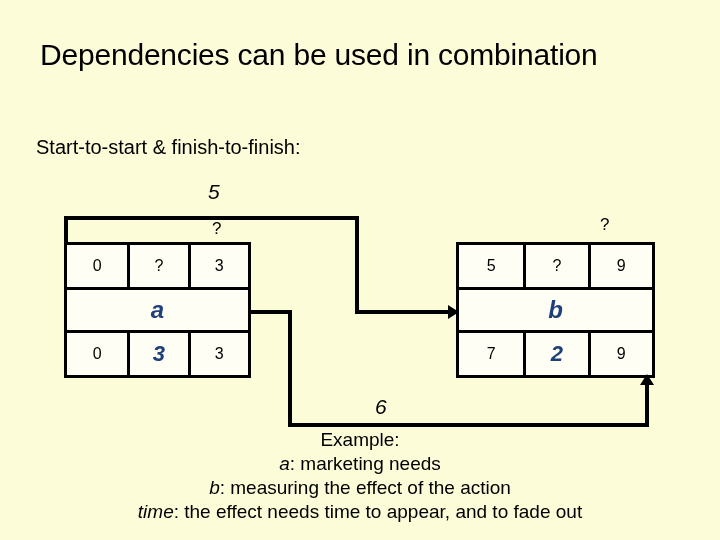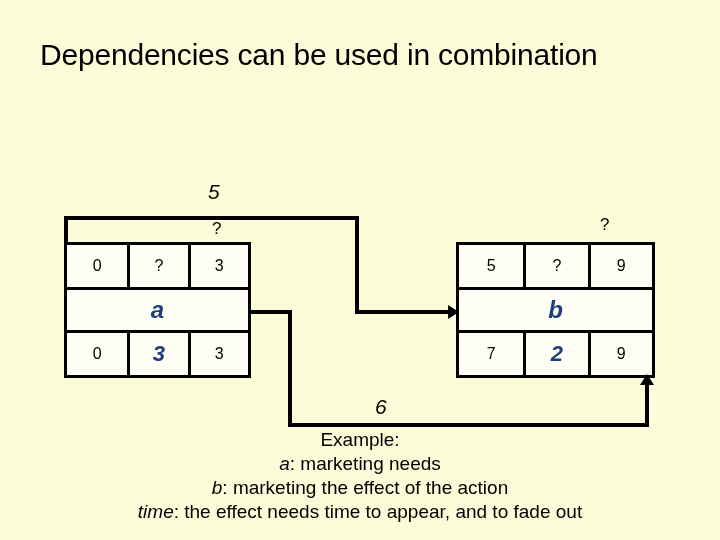--- a/index.html
+++ b/index.html
@@ -171,20 +171,21 @@
   }
   .note div { white-space: nowrap; }
   .note i { font-style: italic; }
 </style>
 </head>
 <body>
 
 <div class="slide">
 
   <div class="title">Dependencies can be used in combination</div>
+  <div class="subtitle">Start-to-start &amp; finish-to-finish:</div>
 
   <div class="ln v ss-v-left"></div>
   <div class="ln h ss-h-top"></div>
   <div class="ln v ss-v-right"></div>
   <div class="ln h ss-h-in"></div>
   <div class="arrow-right"></div>
   <div class="lag lag-top">5</div>
 
   <div class="ln h ff-h-out"></div>
   <div class="ln v ff-v-down"></div>
@@ -227,20 +228,20 @@
       <div class="cell">9</div>
     </div>
   </div>
 
   <div class="note">
     <div>Example:</div>
     <div>
       <i>a</i><span>: marketing needs</span>
     </div>
     <div>
-      <i>b</i><span>: marketing the effect of the action</span>
+      <i>b</i><span>: measuring the effect of the action</span>
     </div>
     <div>
       <i>time</i><span>: the effect needs time to appear, and to fade out</span>
     </div>
   </div>
 
 </div>
 
 </body></html>

